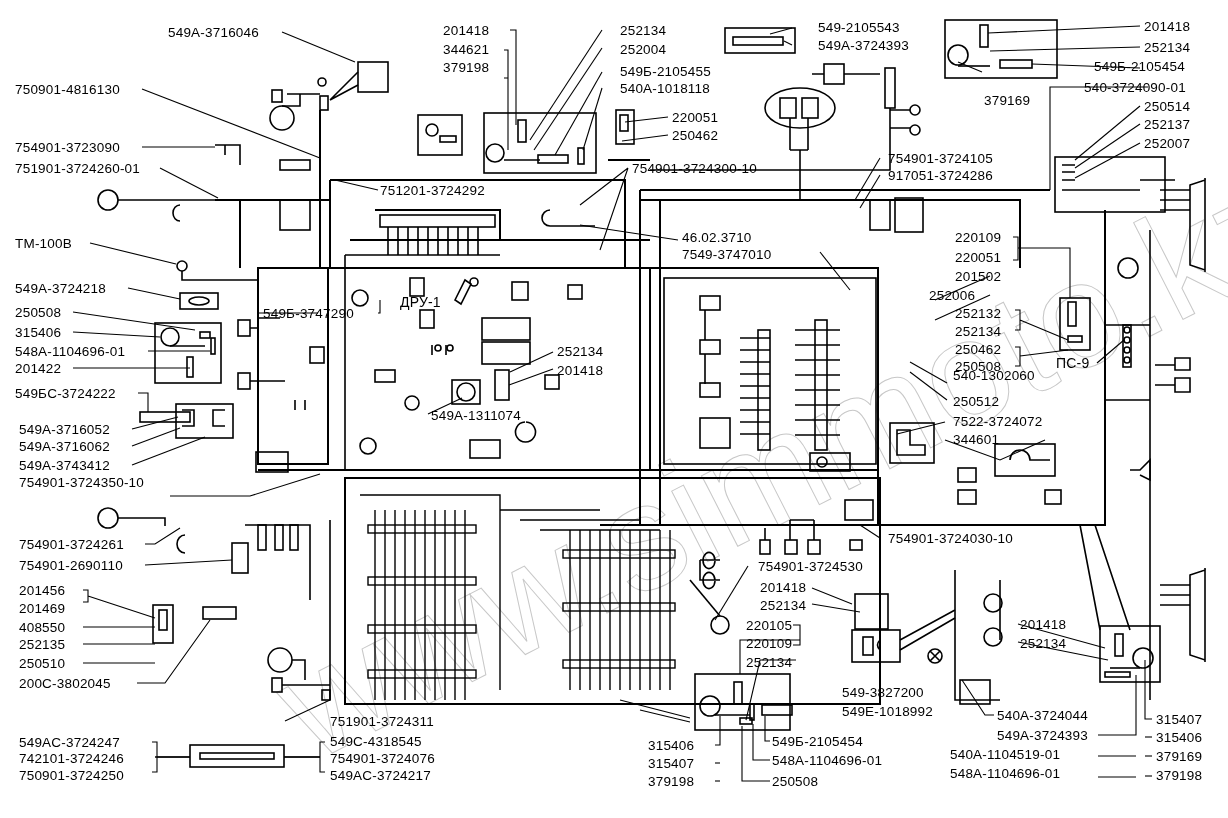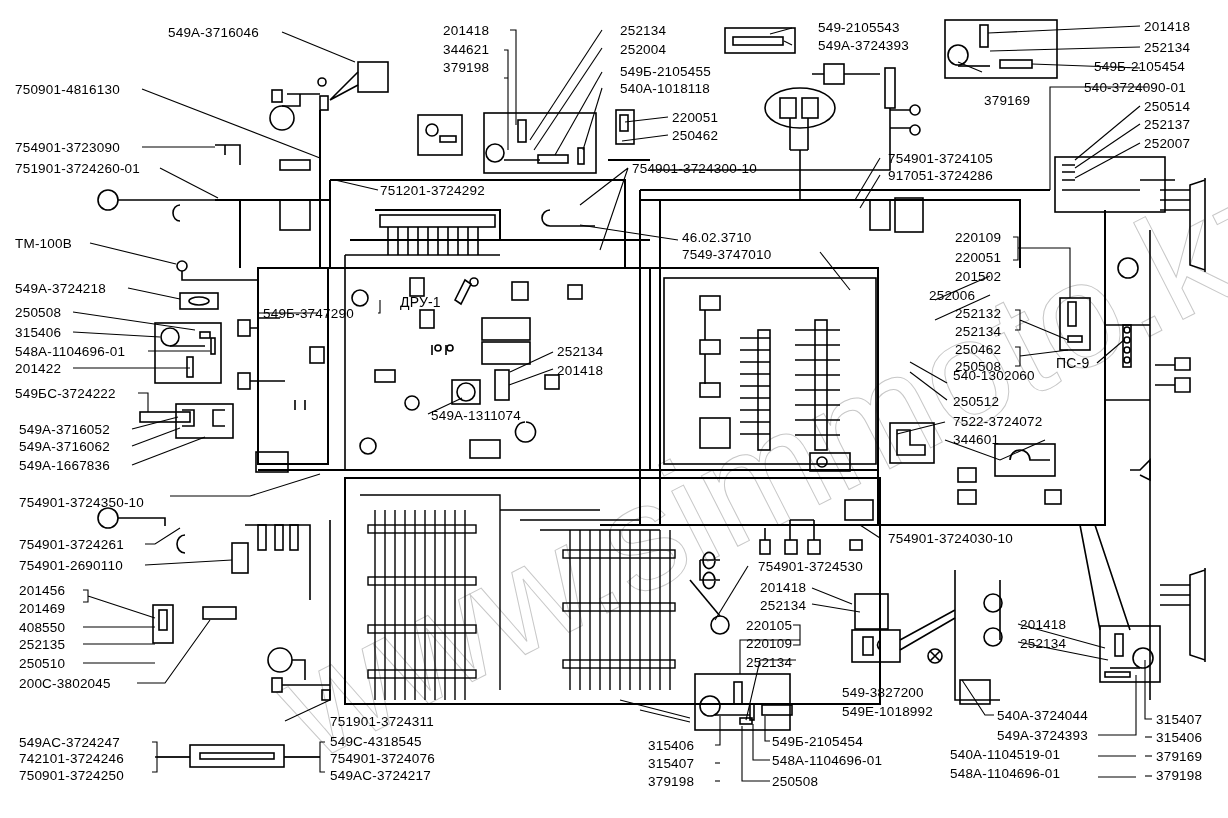--- a/index.html
+++ b/index.html
@@ -352,22 +352,22 @@
   <div class="lbl" style="left:15px;top:161px">751901-3724260-01</div>
   <div class="lbl" style="left:15px;top:236px">TM-100B</div>
   <div class="lbl" style="left:15px;top:281px">549A-3724218</div>
   <div class="lbl" style="left:15px;top:305px">250508</div>
   <div class="lbl" style="left:15px;top:325px">315406</div>
   <div class="lbl" style="left:15px;top:344px">548A-1104696-01</div>
   <div class="lbl" style="left:15px;top:361px">201422</div>
   <div class="lbl" style="left:15px;top:386px">549БC-3724222</div>
   <div class="lbl" style="left:19px;top:422px">549A-3716052</div>
   <div class="lbl" style="left:19px;top:439px">549A-3716062</div>
-  <div class="lbl" style="left:19px;top:458px">549A-1667836</div>
-  <div class="lbl" style="left:19px;top:495px">754901-3724350-10</div>
+  <div class="lbl" style="left:19px;top:458px">549A-3743412</div>
+  <div class="lbl" style="left:19px;top:475px">754901-3724350-10</div>
   <div class="lbl" style="left:19px;top:537px">754901-3724261</div>
   <div class="lbl" style="left:19px;top:558px">754901-2690110</div>
   <div class="lbl" style="left:19px;top:583px">201456</div>
   <div class="lbl" style="left:19px;top:601px">201469</div>
   <div class="lbl" style="left:19px;top:620px">408550</div>
   <div class="lbl" style="left:19px;top:637px">252135</div>
   <div class="lbl" style="left:19px;top:656px">250510</div>
   <div class="lbl" style="left:19px;top:676px">200C-3802045</div>
   <div class="lbl" style="left:19px;top:735px">549AC-3724247</div>
   <div class="lbl" style="left:19px;top:751px">742101-3724246</div>

